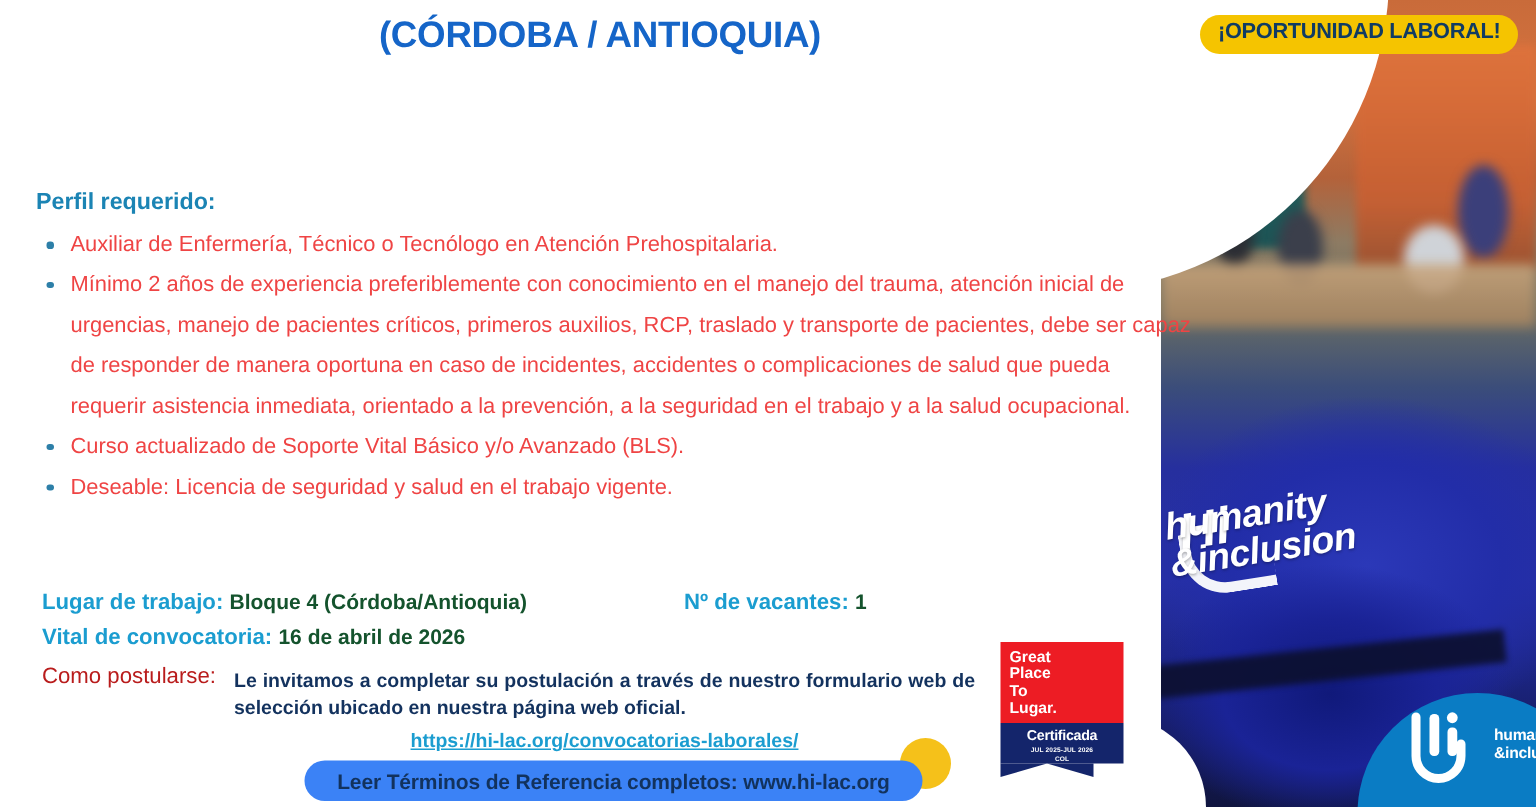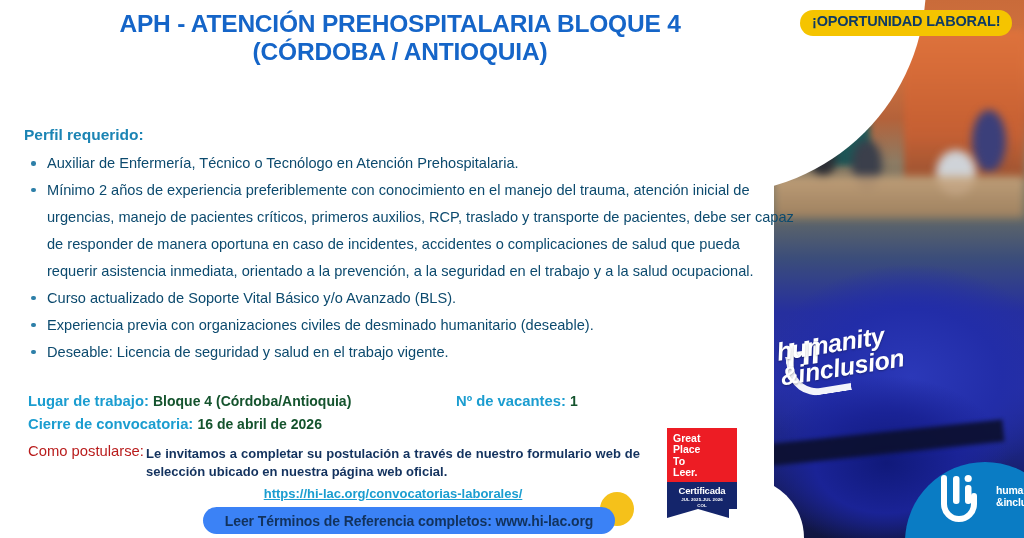--- a/index.html
+++ b/index.html
@@ -231,21 +231,21 @@
     font-weight: bold;
   }
   .profile-list {
     position: absolute;
     left: 24px;
     top: 150px;
     width: 770px;
     margin: 0;
     padding: 0;
     list-style: none;
-    color: #0c4a6e;
+    color: #ef4444;
     font-size: 14.6px;
     line-height: 1.85;
   }
   .profile-list li {
     position: relative;
     padding-left: 23px;
     margin-bottom: 0px;
   }
   .profile-list li::before {
     content: "";
@@ -293,21 +293,21 @@
   .apply-label {
     position: absolute;
     left: 0;
     top: 0;
     color: #b91c1c;
     font-weight: normal;
     font-size: 14.8px;
   }
   .apply-body {
     position: absolute;
-    left: 118px;
+    left: 128px;
     top: 2px;
     width: 494px;
     color: #13325e;
     font-weight: bold;
     font-size: 13px;
     line-height: 1.42;
     text-align: justify;
   }
   .apply-link {
     display: block;
@@ -317,21 +317,21 @@
     font-weight: bold;
     font-size: 13px;
     text-decoration: underline;
   }
 
   
   .gptw {
     position: absolute;
     left: 667px;
     top: 428px;
-    width: 70px;
+    width: 82px;
   }
   .gptw-top {
     background: #ed1c24;
     padding: 5px 5px 4px 6px;
     color: #ffffff;
     font-size: 10.5px;
     font-weight: bold;
     line-height: 1.08;
     text-align: left;
   }
@@ -423,65 +423,63 @@
     </div>
 
     <div class="photo-mask"></div>
     <div class="photo-mask-topfill"></div>
     <div class="photo-mask-bottom"></div>
   </div>
 
   <div class="yellow-dot"></div>
 
   <div class="title">
-    <div>APH - ATENCIÓN PREHOSPITALARIA BLOQUE 4</div>
     <div>(CÓRDOBA / ANTIOQUIA)</div>
   </div>
 
   <div class="badge-opportunity">¡OPORTUNIDAD LABORAL!</div>
 
 
   <div class="profile-heading">Perfil requerido:</div>
   <ul class="profile-list">
     <li>Auxiliar de Enfermería, Técnico o Tecnólogo en Atención Prehospitalaria.</li>
     <li>Mínimo 2 años de experiencia preferiblemente con conocimiento en el manejo del trauma, atención inicial de urgencias, manejo de pacientes críticos, primeros auxilios, RCP, traslado y transporte de pacientes, debe ser capaz de responder de manera oportuna en caso de incidentes, accidentes o complicaciones de salud que pueda requerir asistencia inmediata, orientado a la prevención, a la seguridad en el trabajo y a la salud ocupacional.</li>
     <li>Curso actualizado de Soporte Vital Básico y/o Avanzado (BLS).</li>
-    <li>Experiencia previa con organizaciones civiles de desminado humanitario (deseable).</li>
     <li>Deseable: Licencia de seguridad y salud en el trabajo vigente.</li>
   </ul>
 
   <div class="facts">
     <div class="fact-row">
       <span class="fact-label">Lugar de trabajo:</span>
       <span class="fact-value">Bloque 4 (Córdoba/Antioquia)</span>
       <span class="fact-vacancies">
         <span class="fact-label">Nº de vacantes:</span>
         <span class="fact-value">1</span>
       </span>
     </div>
     <div class="fact-row">
-      <span class="fact-label">Cierre de convocatoria:</span>
+      <span class="fact-label">Vital de convocatoria:</span>
       <span class="fact-value">16 de abril de 2026</span>
     </div>
   </div>
 
   <div class="apply">
     <span class="apply-label">Como postularse:</span>
     <div class="apply-body">
       <span>Le invitamos a completar su postulación a través de nuestro formulario web de selección ubicado en nuestra página web oficial.</span>
       <a class="apply-link" href="#">https://hi-lac.org/convocatorias-laborales/</a>
     </div>
   </div>
 
   <div class="gptw">
     <div class="gptw-top">
       <div>Great</div>
       <div>Place</div>
       <div>To</div>
-      <div>Leer.</div>
+      <div>Lugar.</div>
     </div>
     <div class="gptw-bottom">
       <div class="gptw-cert">Certificada</div>
       <div class="gptw-dates">JUL 2025-JUL 2026</div>
       <div class="gptw-country">COL</div>
     </div>
     <div class="gptw-notch"></div>
   </div>
 
   <div class="cta">Leer Términos de Referencia completos: www.hi-lac.org</div>

